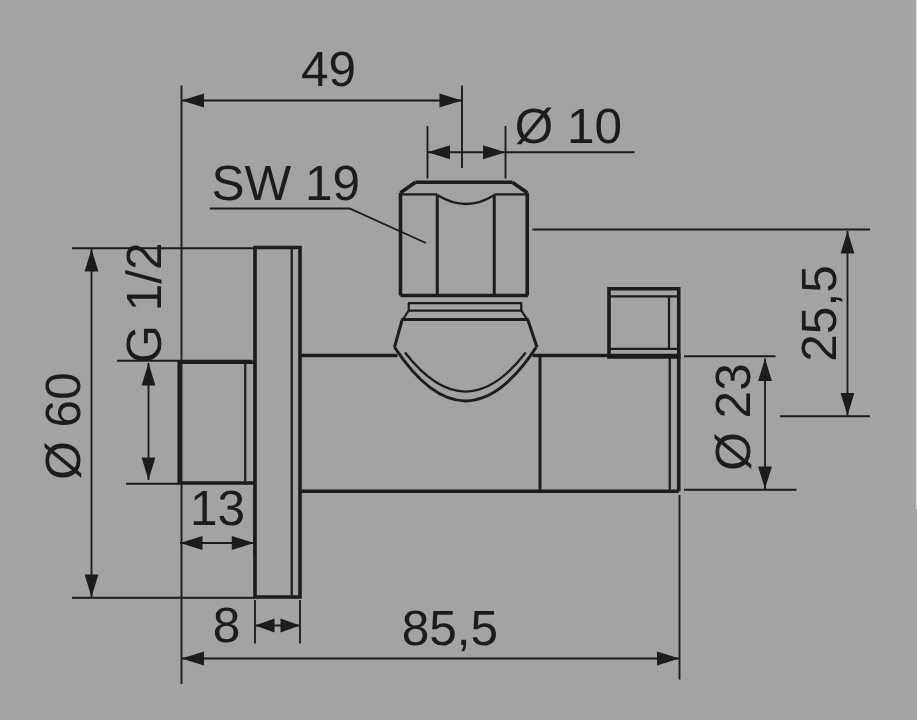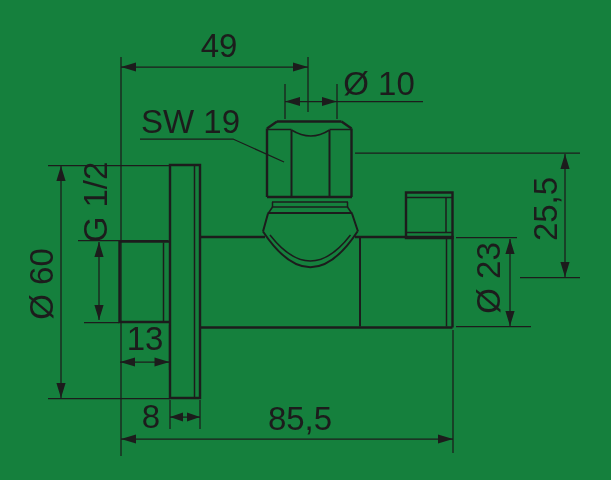--- a/index.html
+++ b/index.html
@@ -4,21 +4,21 @@
 <style>
   html, body {
     margin: 0;
     padding: 0;
     background: #ffffff;
   }
   .stage {
     position: relative;
     width: 611px;
     height: 480px;
-    background: #15803d;
+    background: #a3a3a3;
     overflow: hidden;
   }
   svg { display: block; }
   .outline  { stroke: #1c1c1c; stroke-width: 2.4; fill: none; stroke-linecap: butt; }
   .outline2 { stroke: #1c1c1c; stroke-width: 2.0; fill: none; }
   .thin     { stroke: #1c1c1c; stroke-width: 1.5; fill: none; }
   .dim      { stroke: #1c1c1c; stroke-width: 1.25; fill: none; }
   .arrow    { fill: #1c1c1c; stroke: none; }
   .dimtext  {
     font-family: "Liberation Sans", "DejaVu Sans", sans-serif;

